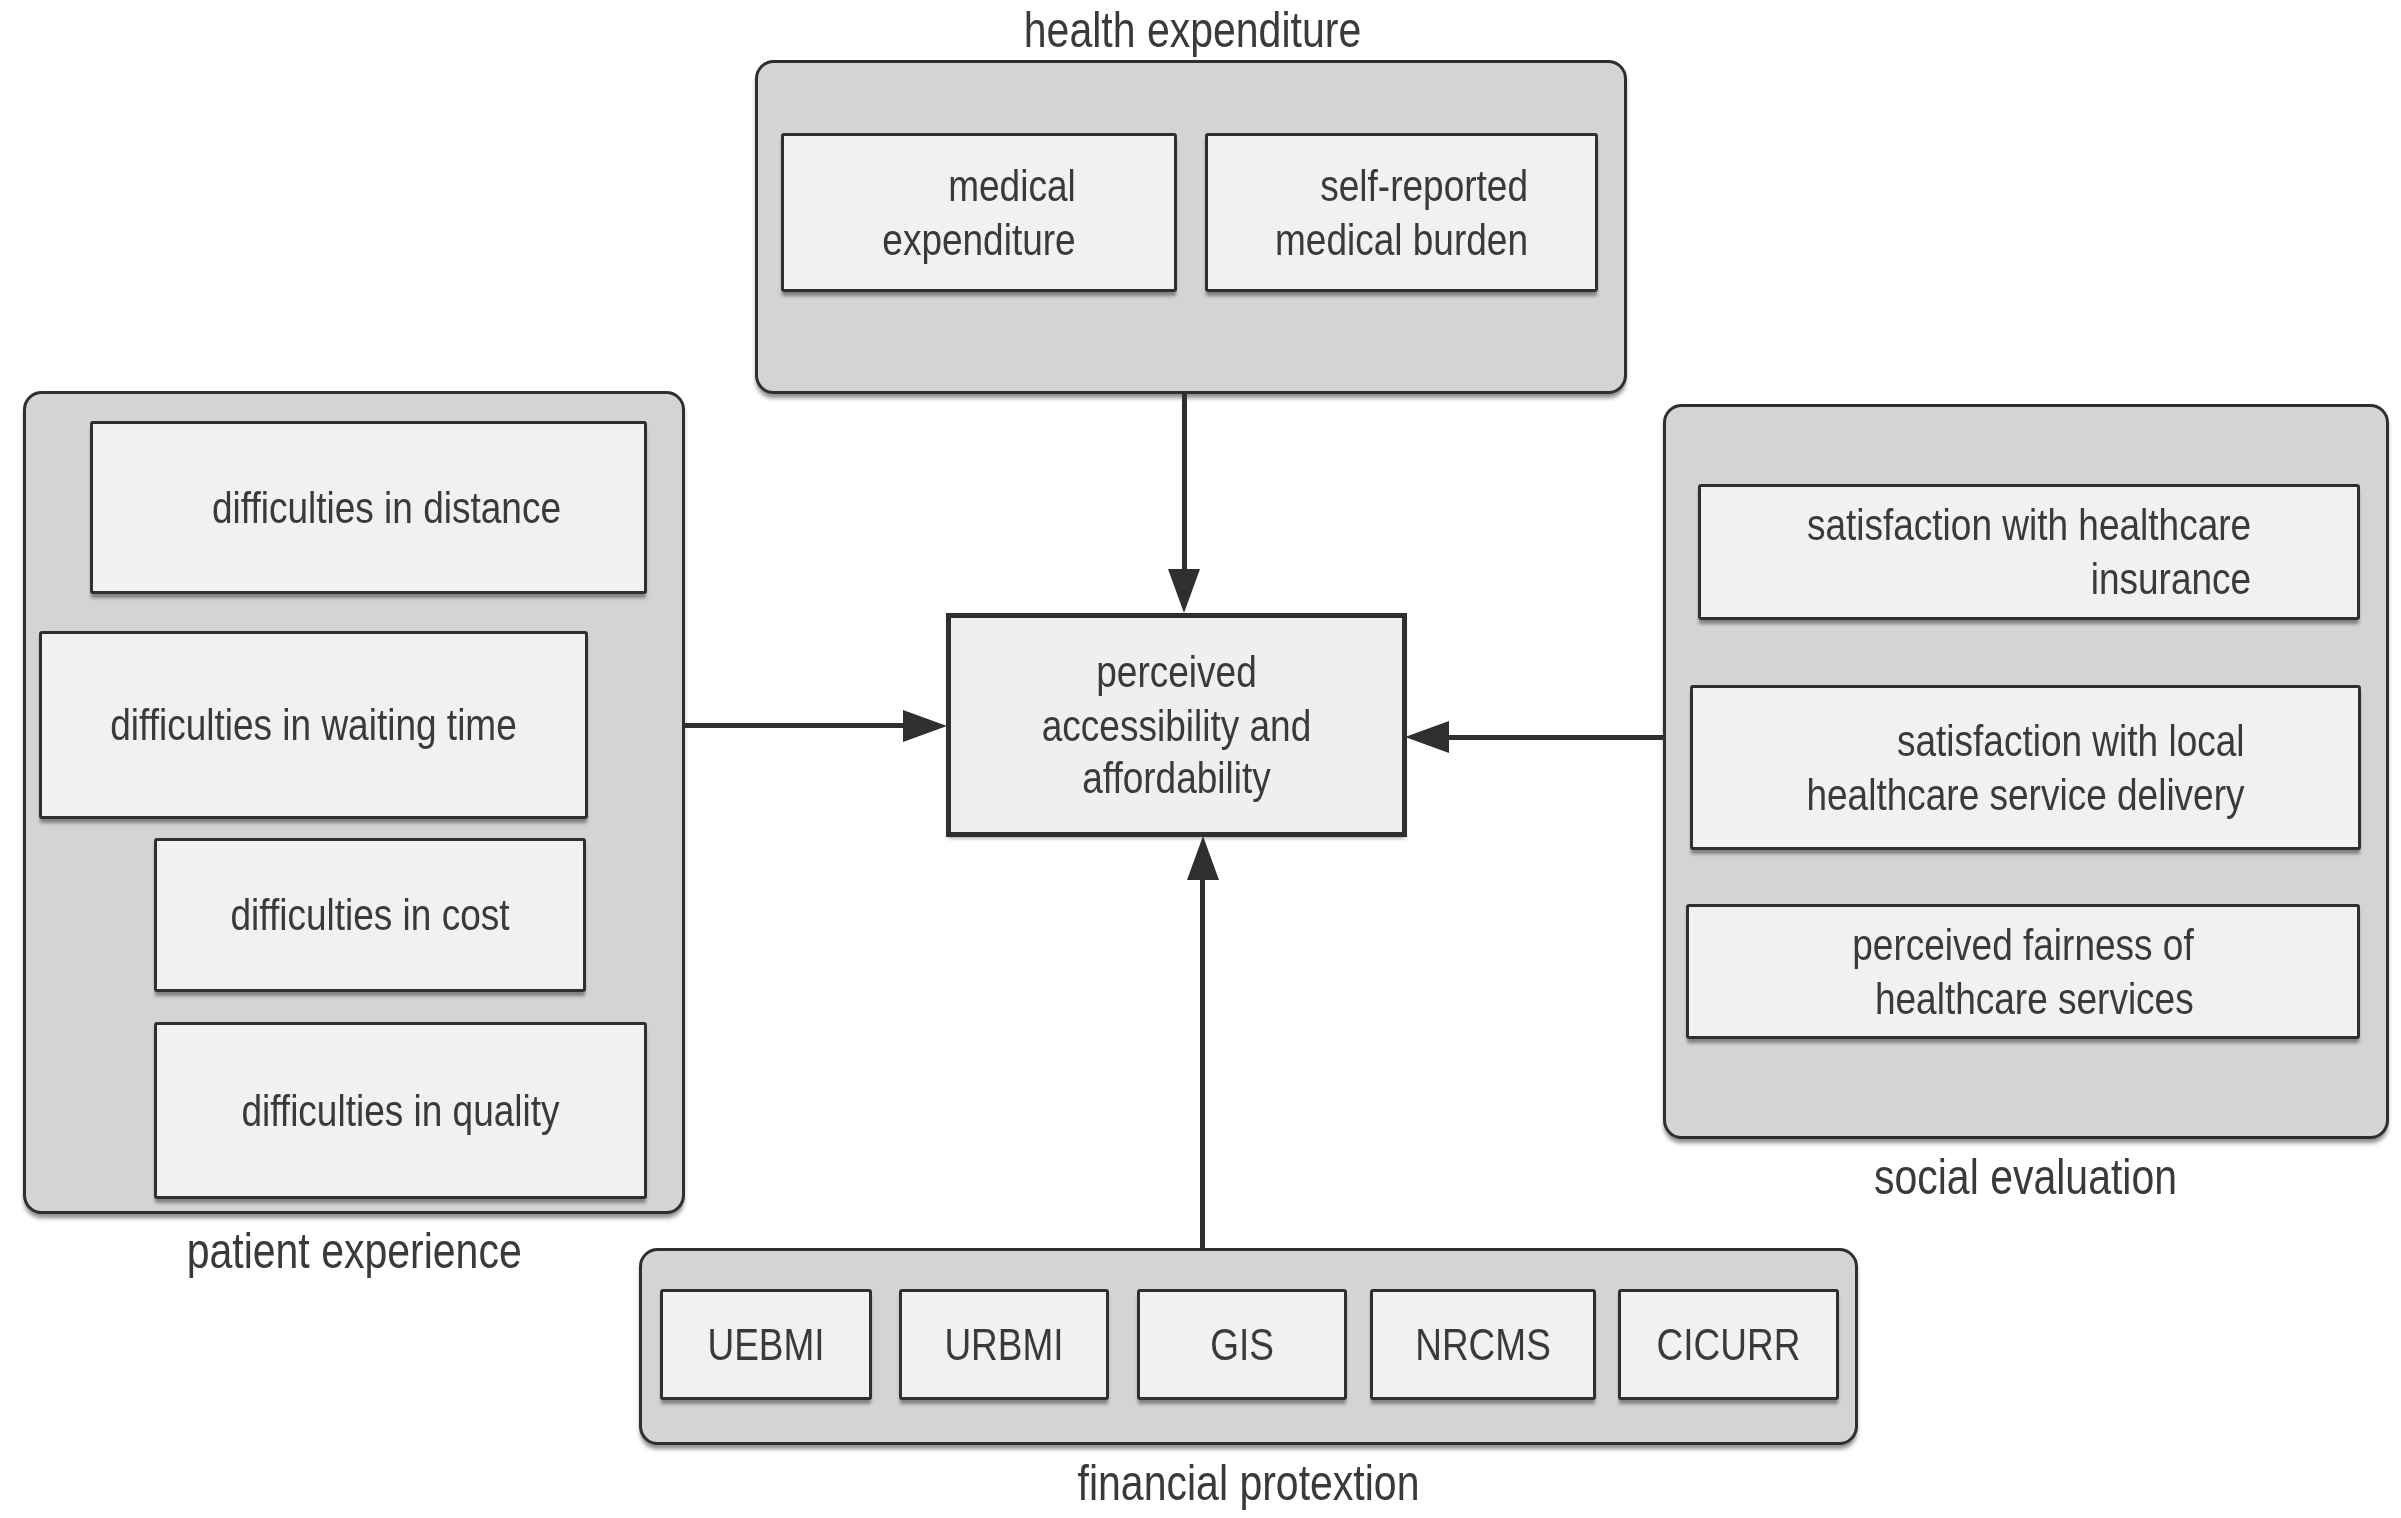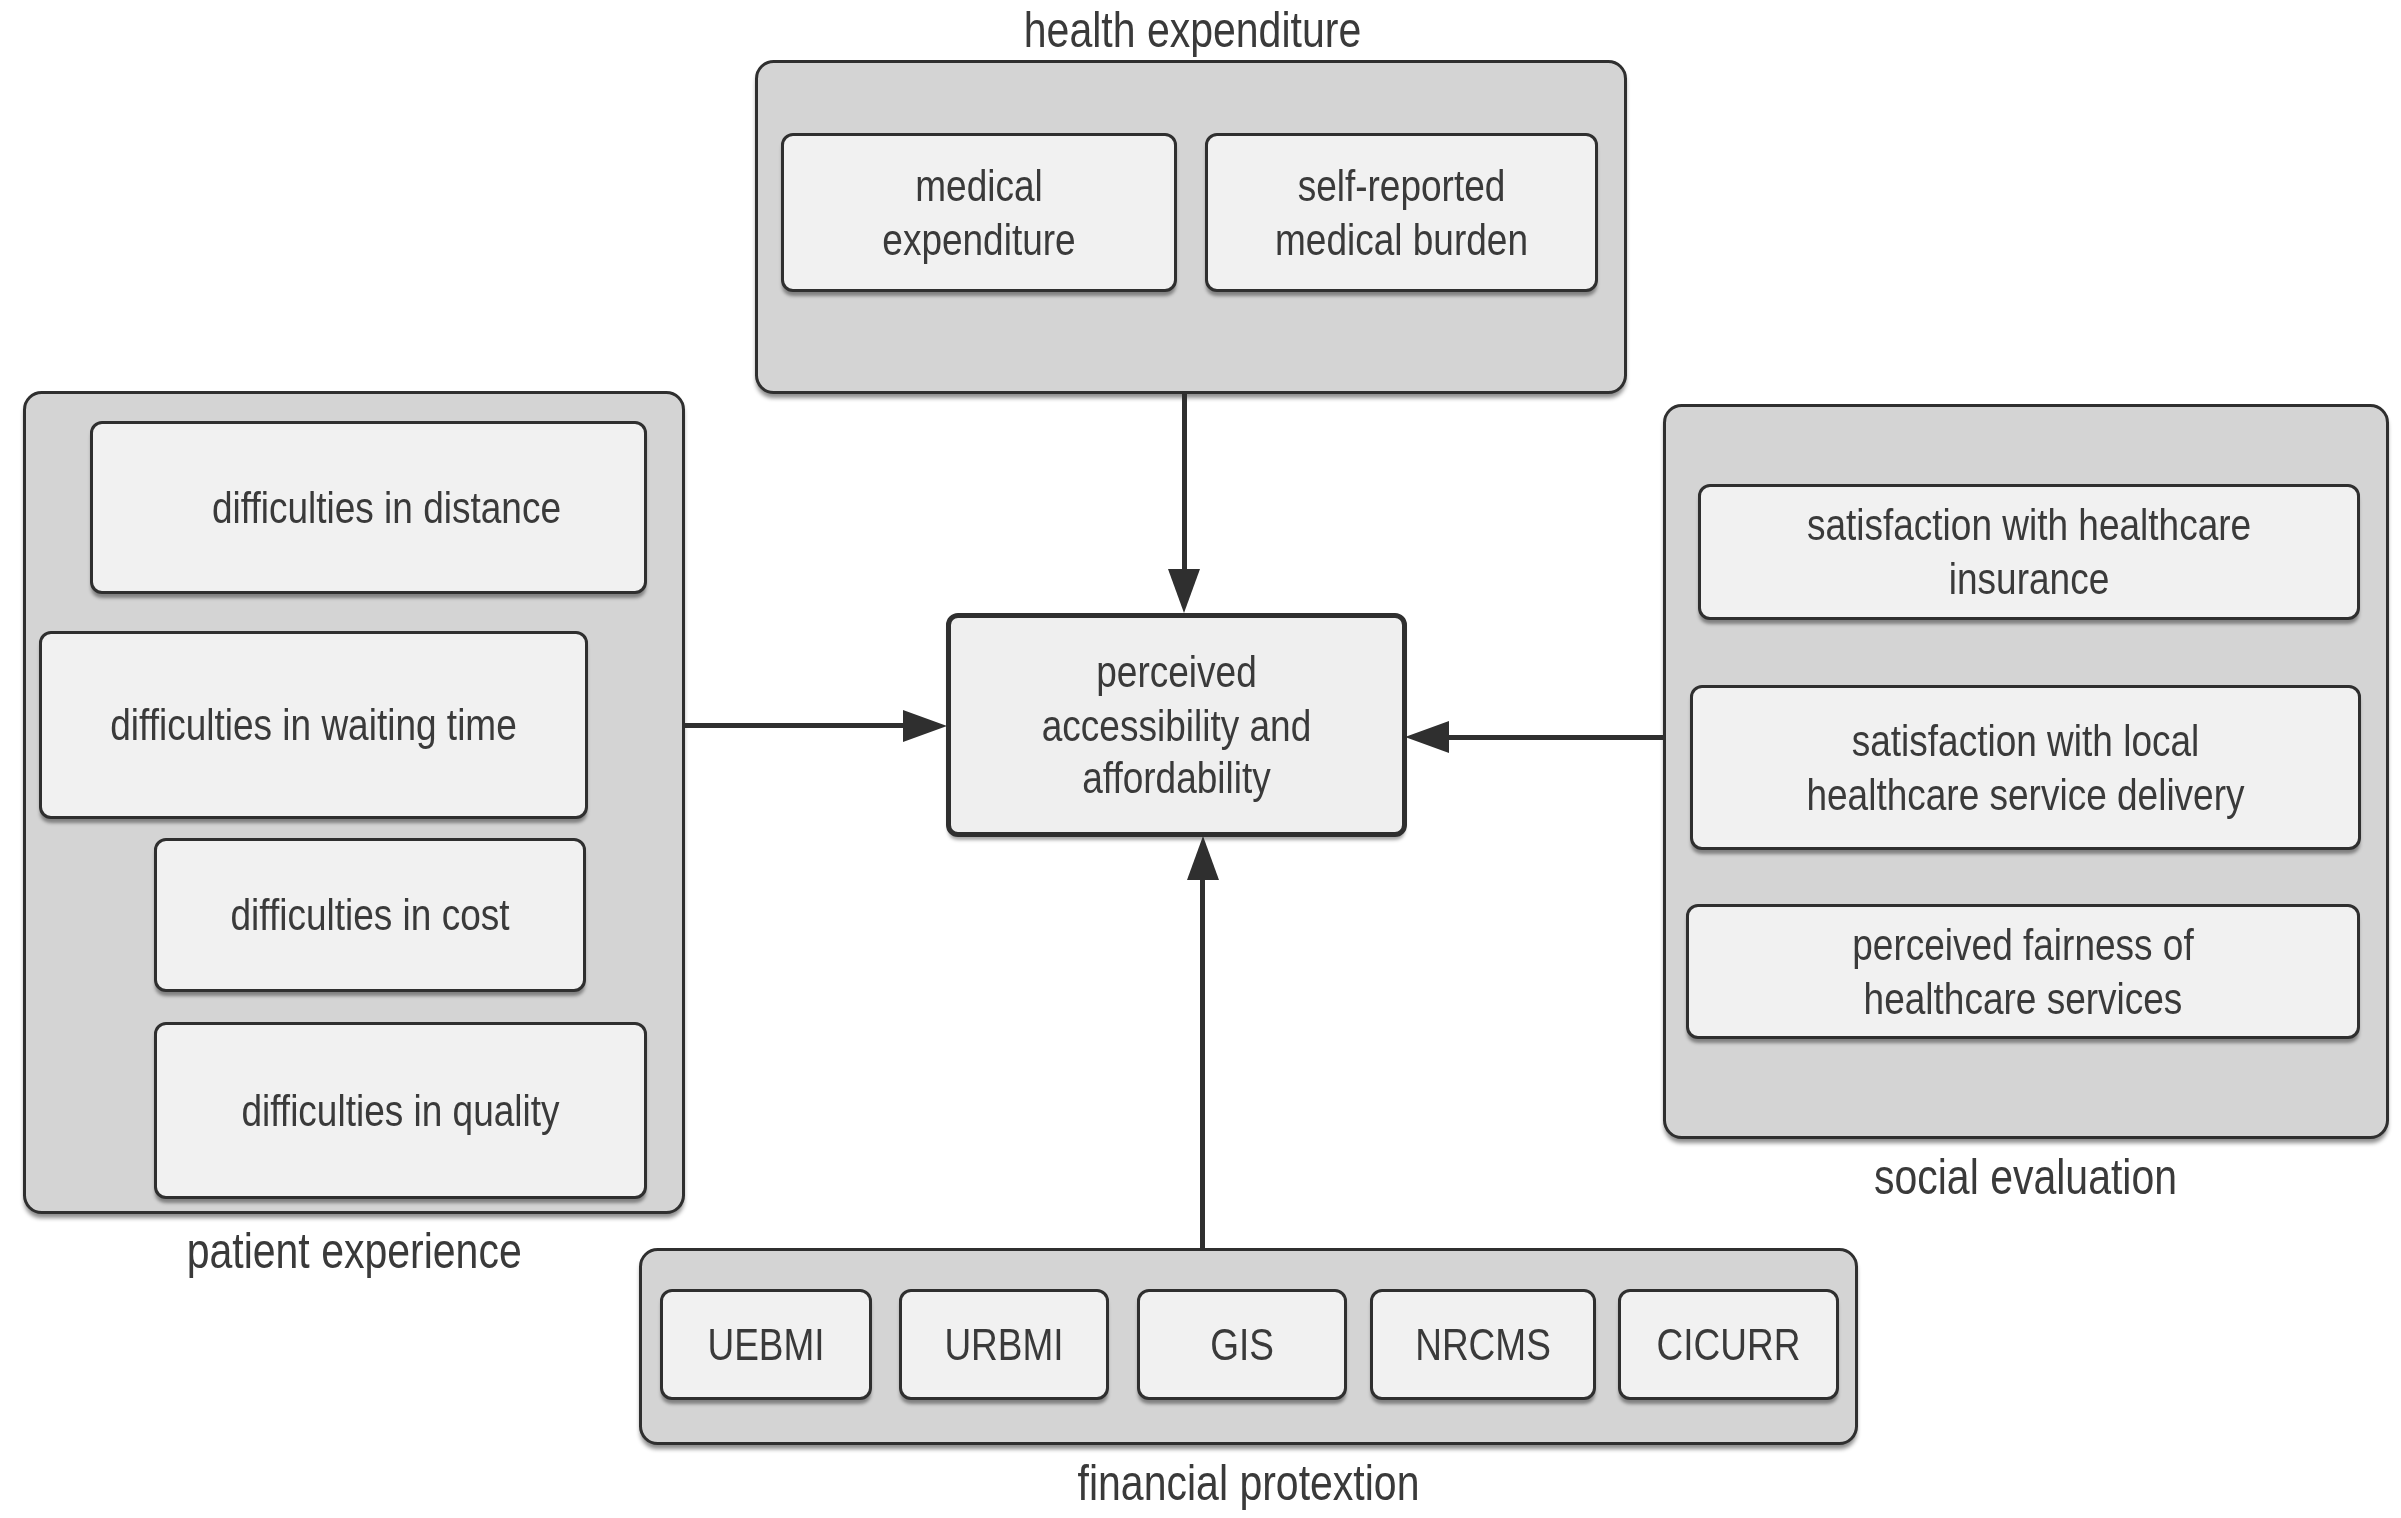--- a/index.html
+++ b/index.html
@@ -23,43 +23,43 @@
     border: 3.6px solid #2f2f2f;
     border-radius: 18.7px;
     box-shadow: 0 5px 4.3px -1.4px rgba(0,0,0,0.45);
     box-sizing: border-box;
   }
   
   .box {
     position: absolute;
     background: #f1f1f1;
     border: 3.6px solid #2f2f2f;
-    border-radius: 12px;
+    border-radius: 3px;
     box-shadow: 0 5px 3.6px -1.4px rgba(0,0,0,0.40);
     box-sizing: border-box;
     display: flex;
     align-items: center;
     justify-content: center;
-    text-align: center;
+    text-align: right;
   }
   .box-label {
     font-size: 37px;
     line-height: 1.18;
     white-space: pre-line;
     color: #3a3a3a;
     transform: scaleY(1.22);
   }
   
   .center-box {
     position: absolute;
     left: 946px; top: 613px;
     width: 461px; height: 224px;
     background: #efefef;
     border: 5px solid #2f2f2f;
-    border-radius: 12px;
+    border-radius: 0;
     box-sizing: border-box;
     display: flex;
     align-items: center;
     justify-content: center;
     text-align: center;
     box-shadow: 0 4.3px 3.6px -2.2px rgba(0,0,0,0.35);
   }
   
   .group-label {
     position: absolute;

